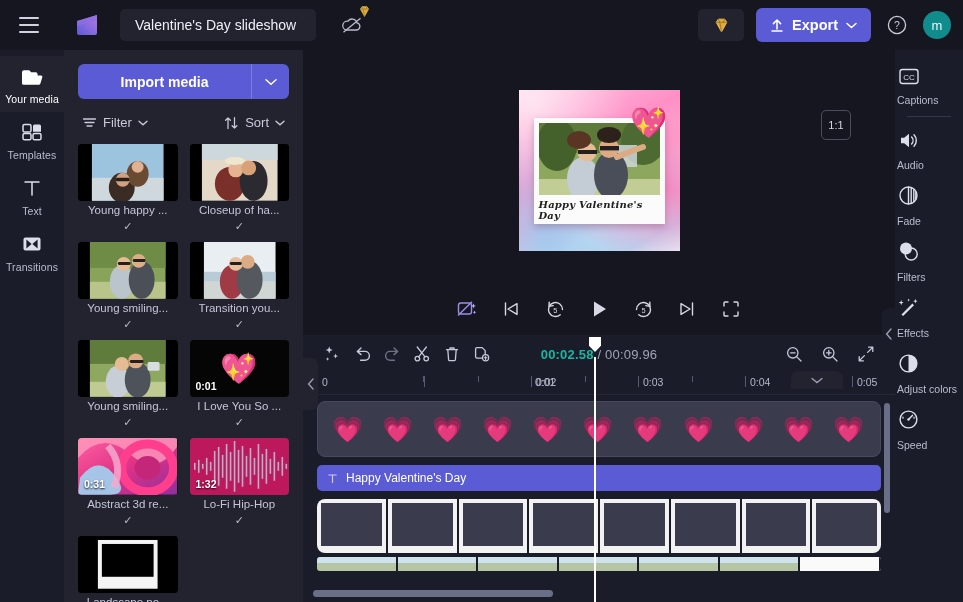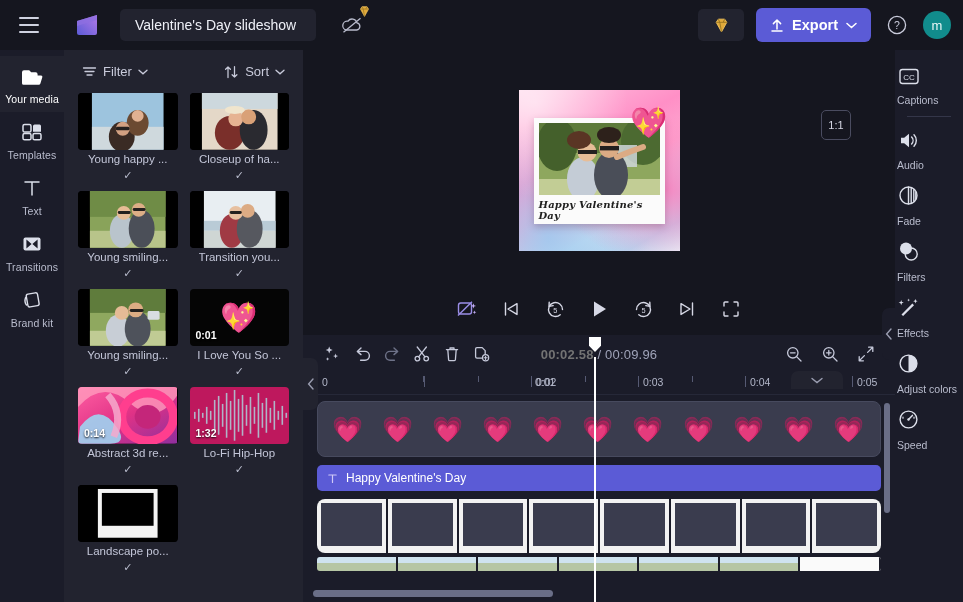--- a/index.html
+++ b/index.html
@@ -209,21 +209,21 @@
   }
   .tl-toolbar {
     height: 38px; min-height:38px; display:flex; align-items:center;
     padding: 0 14px; gap: 0;
   }
   .tl-tool { width: 30px; height: 28px; display:flex; align-items:center; justify-content:center; cursor:pointer; color:#c6c9da;}
   .tl-time {
     position:absolute; left:50%; transform: translateX(-50%);
     font-size: 13px; letter-spacing: .2px;
   }
-  .tl-time .cur { color: #737373; font-weight: bold; }
+  .tl-time .cur { color: #14b8a6; font-weight: bold; }
   .tl-time .tot { color: #9fa3b8; }
   .tl-right { margin-left:auto; display:flex; align-items:center; gap: 6px;}
 
   .tl-ruler {
     height: 22px; min-height: 22px; position: relative;
     border-bottom: 1px solid #262838;
     overflow: hidden;
   }
   .tick { position:absolute; top:0; height: 22px; }
   .tick .bar { position:absolute; left:0; top:3px; width:1px; height:11px; background:#565a73;}
@@ -416,32 +416,31 @@
       <div class="rail-item">
         <span class="ico">
           <svg width="24" height="22" viewBox="0 0 24 22">
             <rect x="3.5" y="4.5" width="17" height="13" rx="2" fill="#dcdfea"></rect>
             <path d="M11.6 11 L6.4 6.6 v8.8 z M12.4 11 L17.6 6.6 v8.8 z" fill="#1b1c29"></path>
           </svg>
         </span>
         <span class="lbl">Transitions</span>
       </div>
 
-      <div class="rail-item">
-        <span class="ico">
-          <svg width="24" height="22" viewBox="0 0 24 22">
-            <path d="M9 4.5 h7.4 a2 2 0 0 1 2 2 v9 a2 2 0 0 1 -2 2 H9 a2 2 0 0 1 -2 -2 v-9 a2 2 0 0 1 2 -2 z" fill="none" stroke="#dcdfea" stroke-width="1.4" transform="rotate(-10 12 11)"></path>
-            <path d="M5.6 8.4 c-1 2.8 -.6 5.6 .9 7.6" stroke="#dcdfea" stroke-width="1.4" fill="none" stroke-linecap="round"></path>
-          </svg>
-        </span>
-        <span class="lbl">Brand kit</span>
-      </div>
     </div>
 
     <div class="media-panel">
+      <div class="import-row">
+        <button class="import-btn">Import media</button>
+        <div class="import-caret">
+          <svg width="12" height="8" viewBox="0 0 12 8">
+            <path d="M1 1.8 L6 6.2 L11 1.8" stroke="#fff" stroke-width="1.5" fill="none" stroke-linecap="round"></path>
+          </svg>
+        </div>
+      </div>
 
       <div class="fs-row">
         <div class="fs-btn">
           <svg width="15" height="13" viewBox="0 0 15 13">
             <path d="M1.5 3 H13.5 M3 6.5 H12 M5 10 H10" stroke="#c9cbdb" stroke-width="1.3" stroke-linecap="round"></path>
           </svg>
           <span>Filter</span>
           <svg width="10" height="6" viewBox="0 0 10 6">
             <path d="M1 1.2 L5 4.8 L9 1.2" stroke="#c9cbdb" stroke-width="1.3" fill="none" stroke-linecap="round"></path>
           </svg>
@@ -580,21 +579,21 @@
                     <stop offset="1" stop-color="#8e2f9e"></stop>
                 </linearGradient>
               </defs>
               <rect width="100" height="57" fill="url(#ab1)"></rect>
               <path d="M0 20 Q25 -8 52 16 T100 8 L100 0 L0 0 z" fill="#ff9bbd" opacity=".8"></path>
               <ellipse cx="70" cy="30" rx="26" ry="24" fill="none" stroke="#ff3e8e" stroke-width="9"></ellipse>
               <ellipse cx="70" cy="30" rx="13" ry="12" fill="#c4267a"></ellipse>
               <path d="M2 40 Q22 14 40 42 Q50 58 30 57 L0 57 z" fill="#9fd0ef" opacity=".92"></path>
               <path d="M30 8 Q46 26 36 50" stroke="#f6a9cd" stroke-width="7" fill="none" opacity=".85"></path>
             </svg>
-            <span class="dur">0:14</span>
+            <span class="dur">0:31</span>
           </div>
           <div class="media-cap">
             <span class="t">Abstract 3d re...</span>
             <span class="check">✓</span>
           </div>
         </div>
 
         <div class="media-item">
           <div class="thumb" style="background:#be185d;">
             <svg class="inner" viewBox="0 0 100 57" preserveAspectRatio="none">

